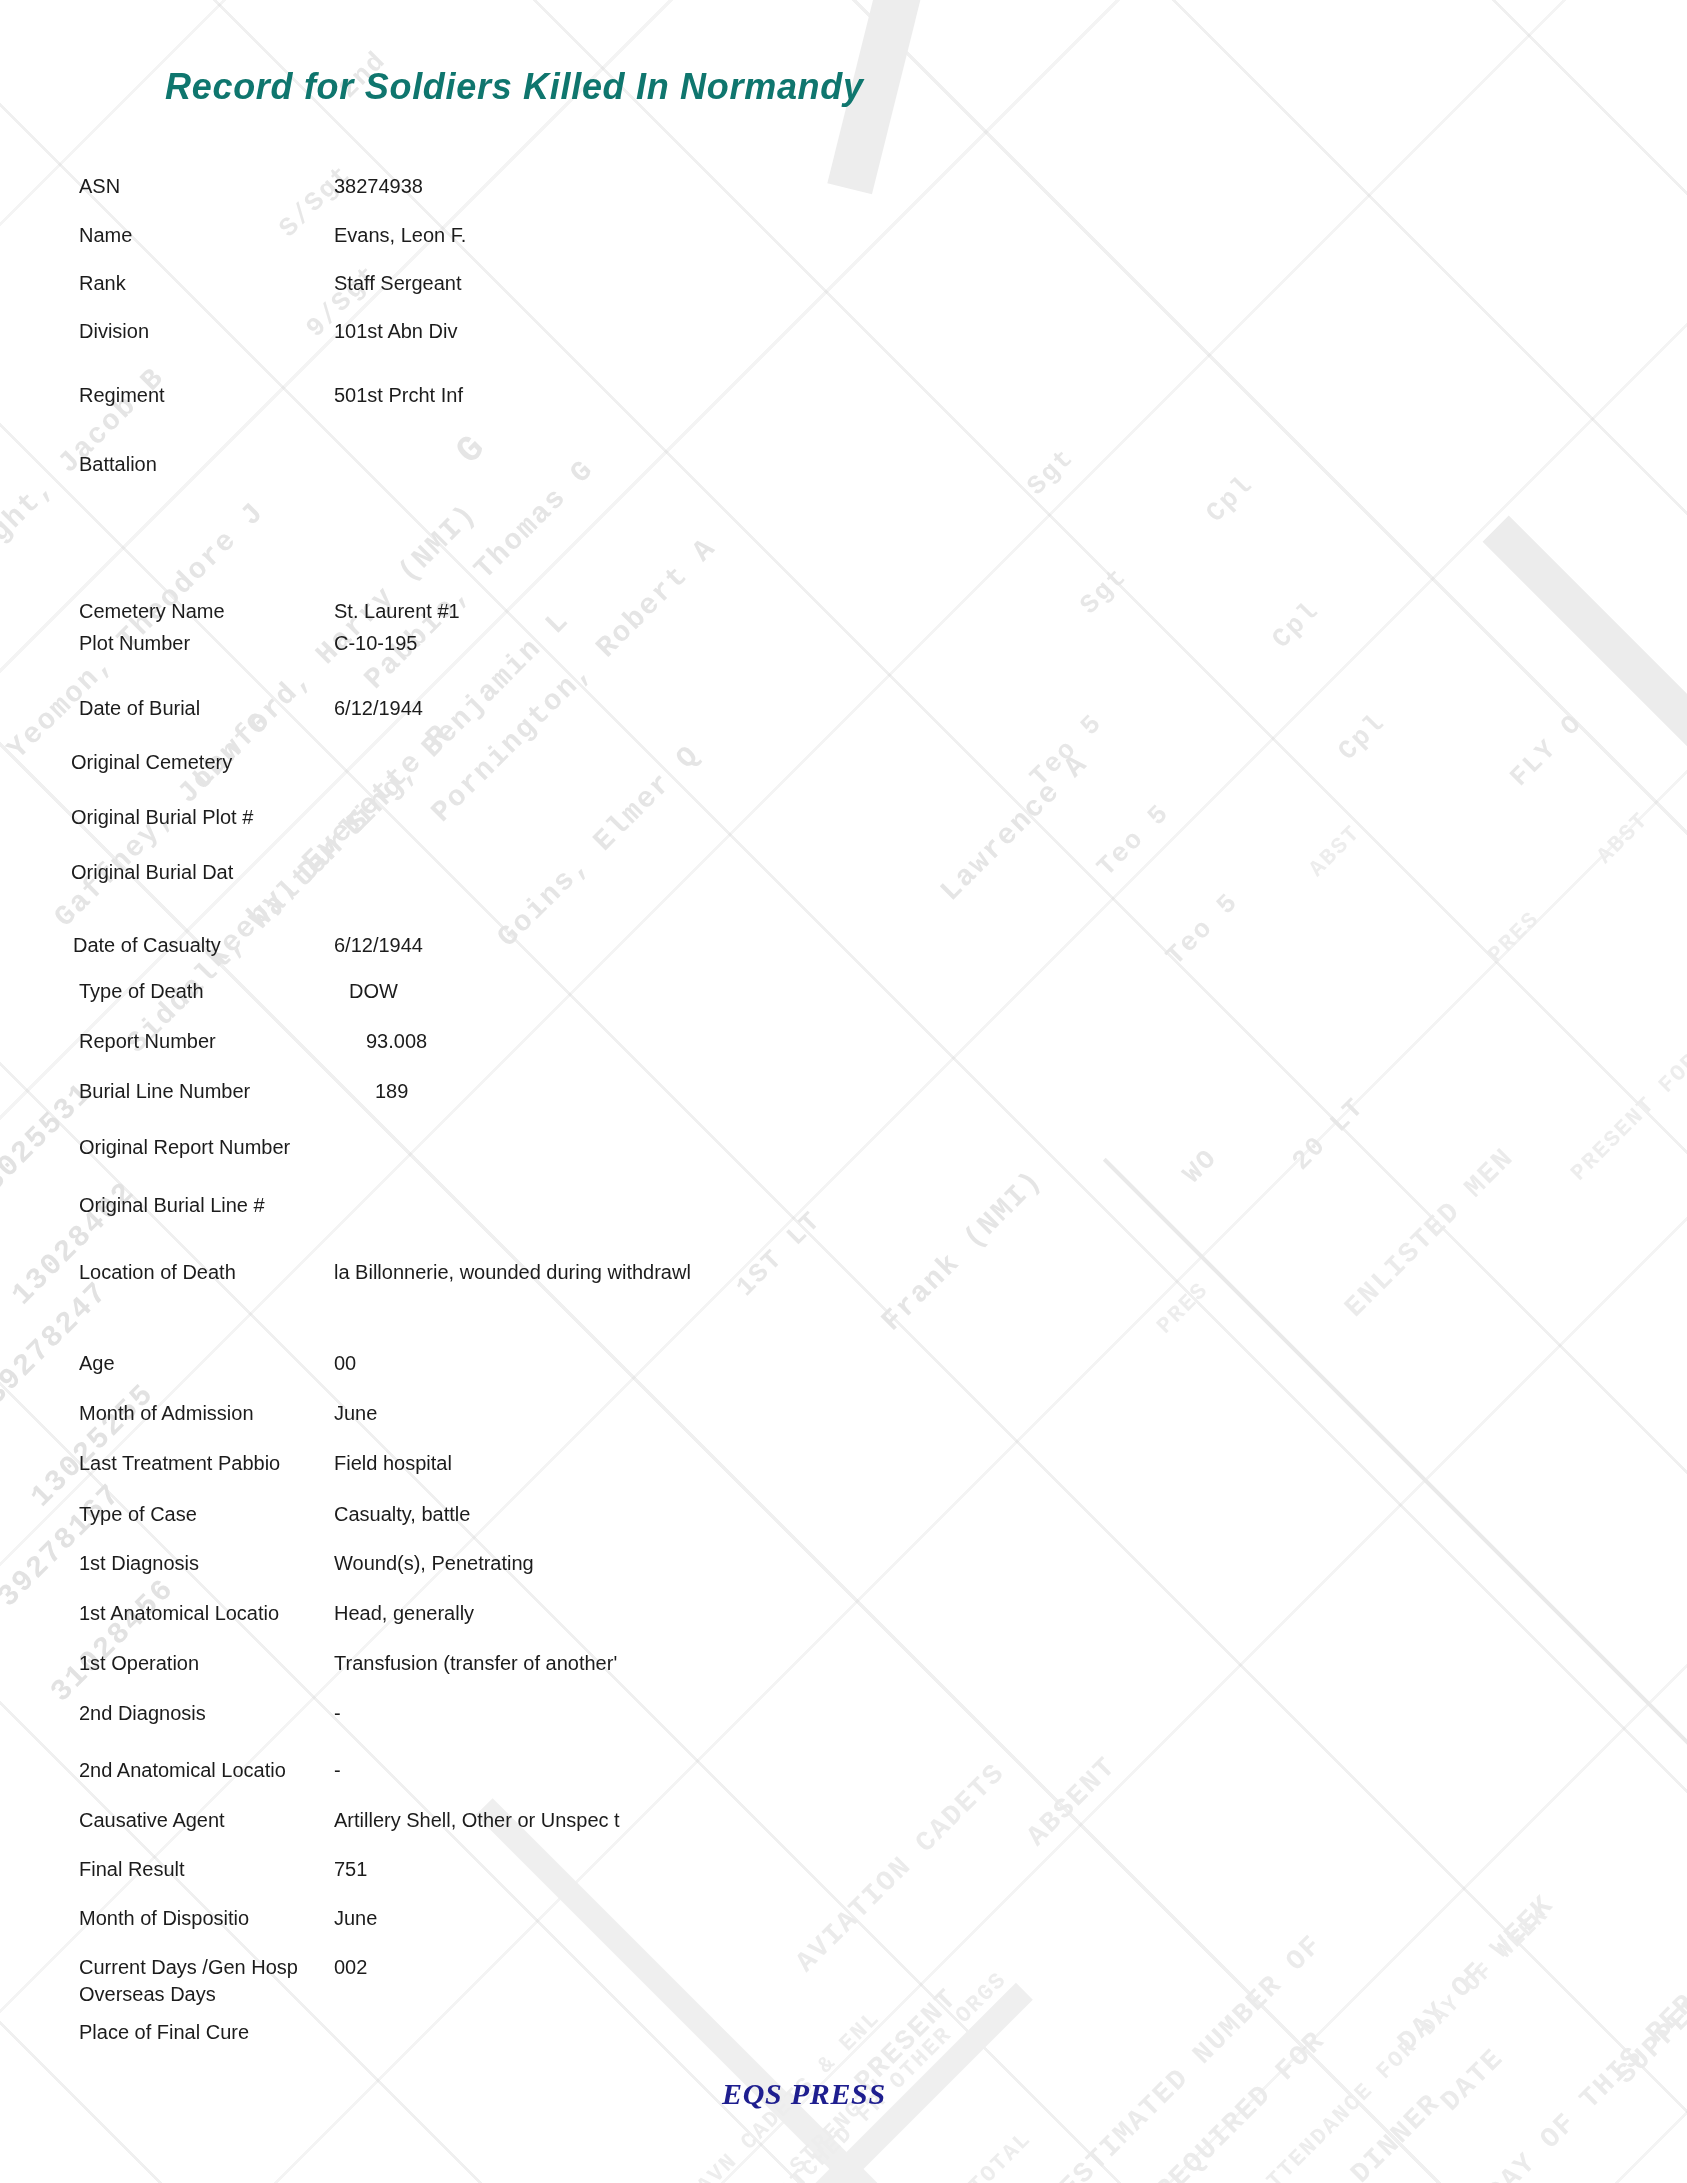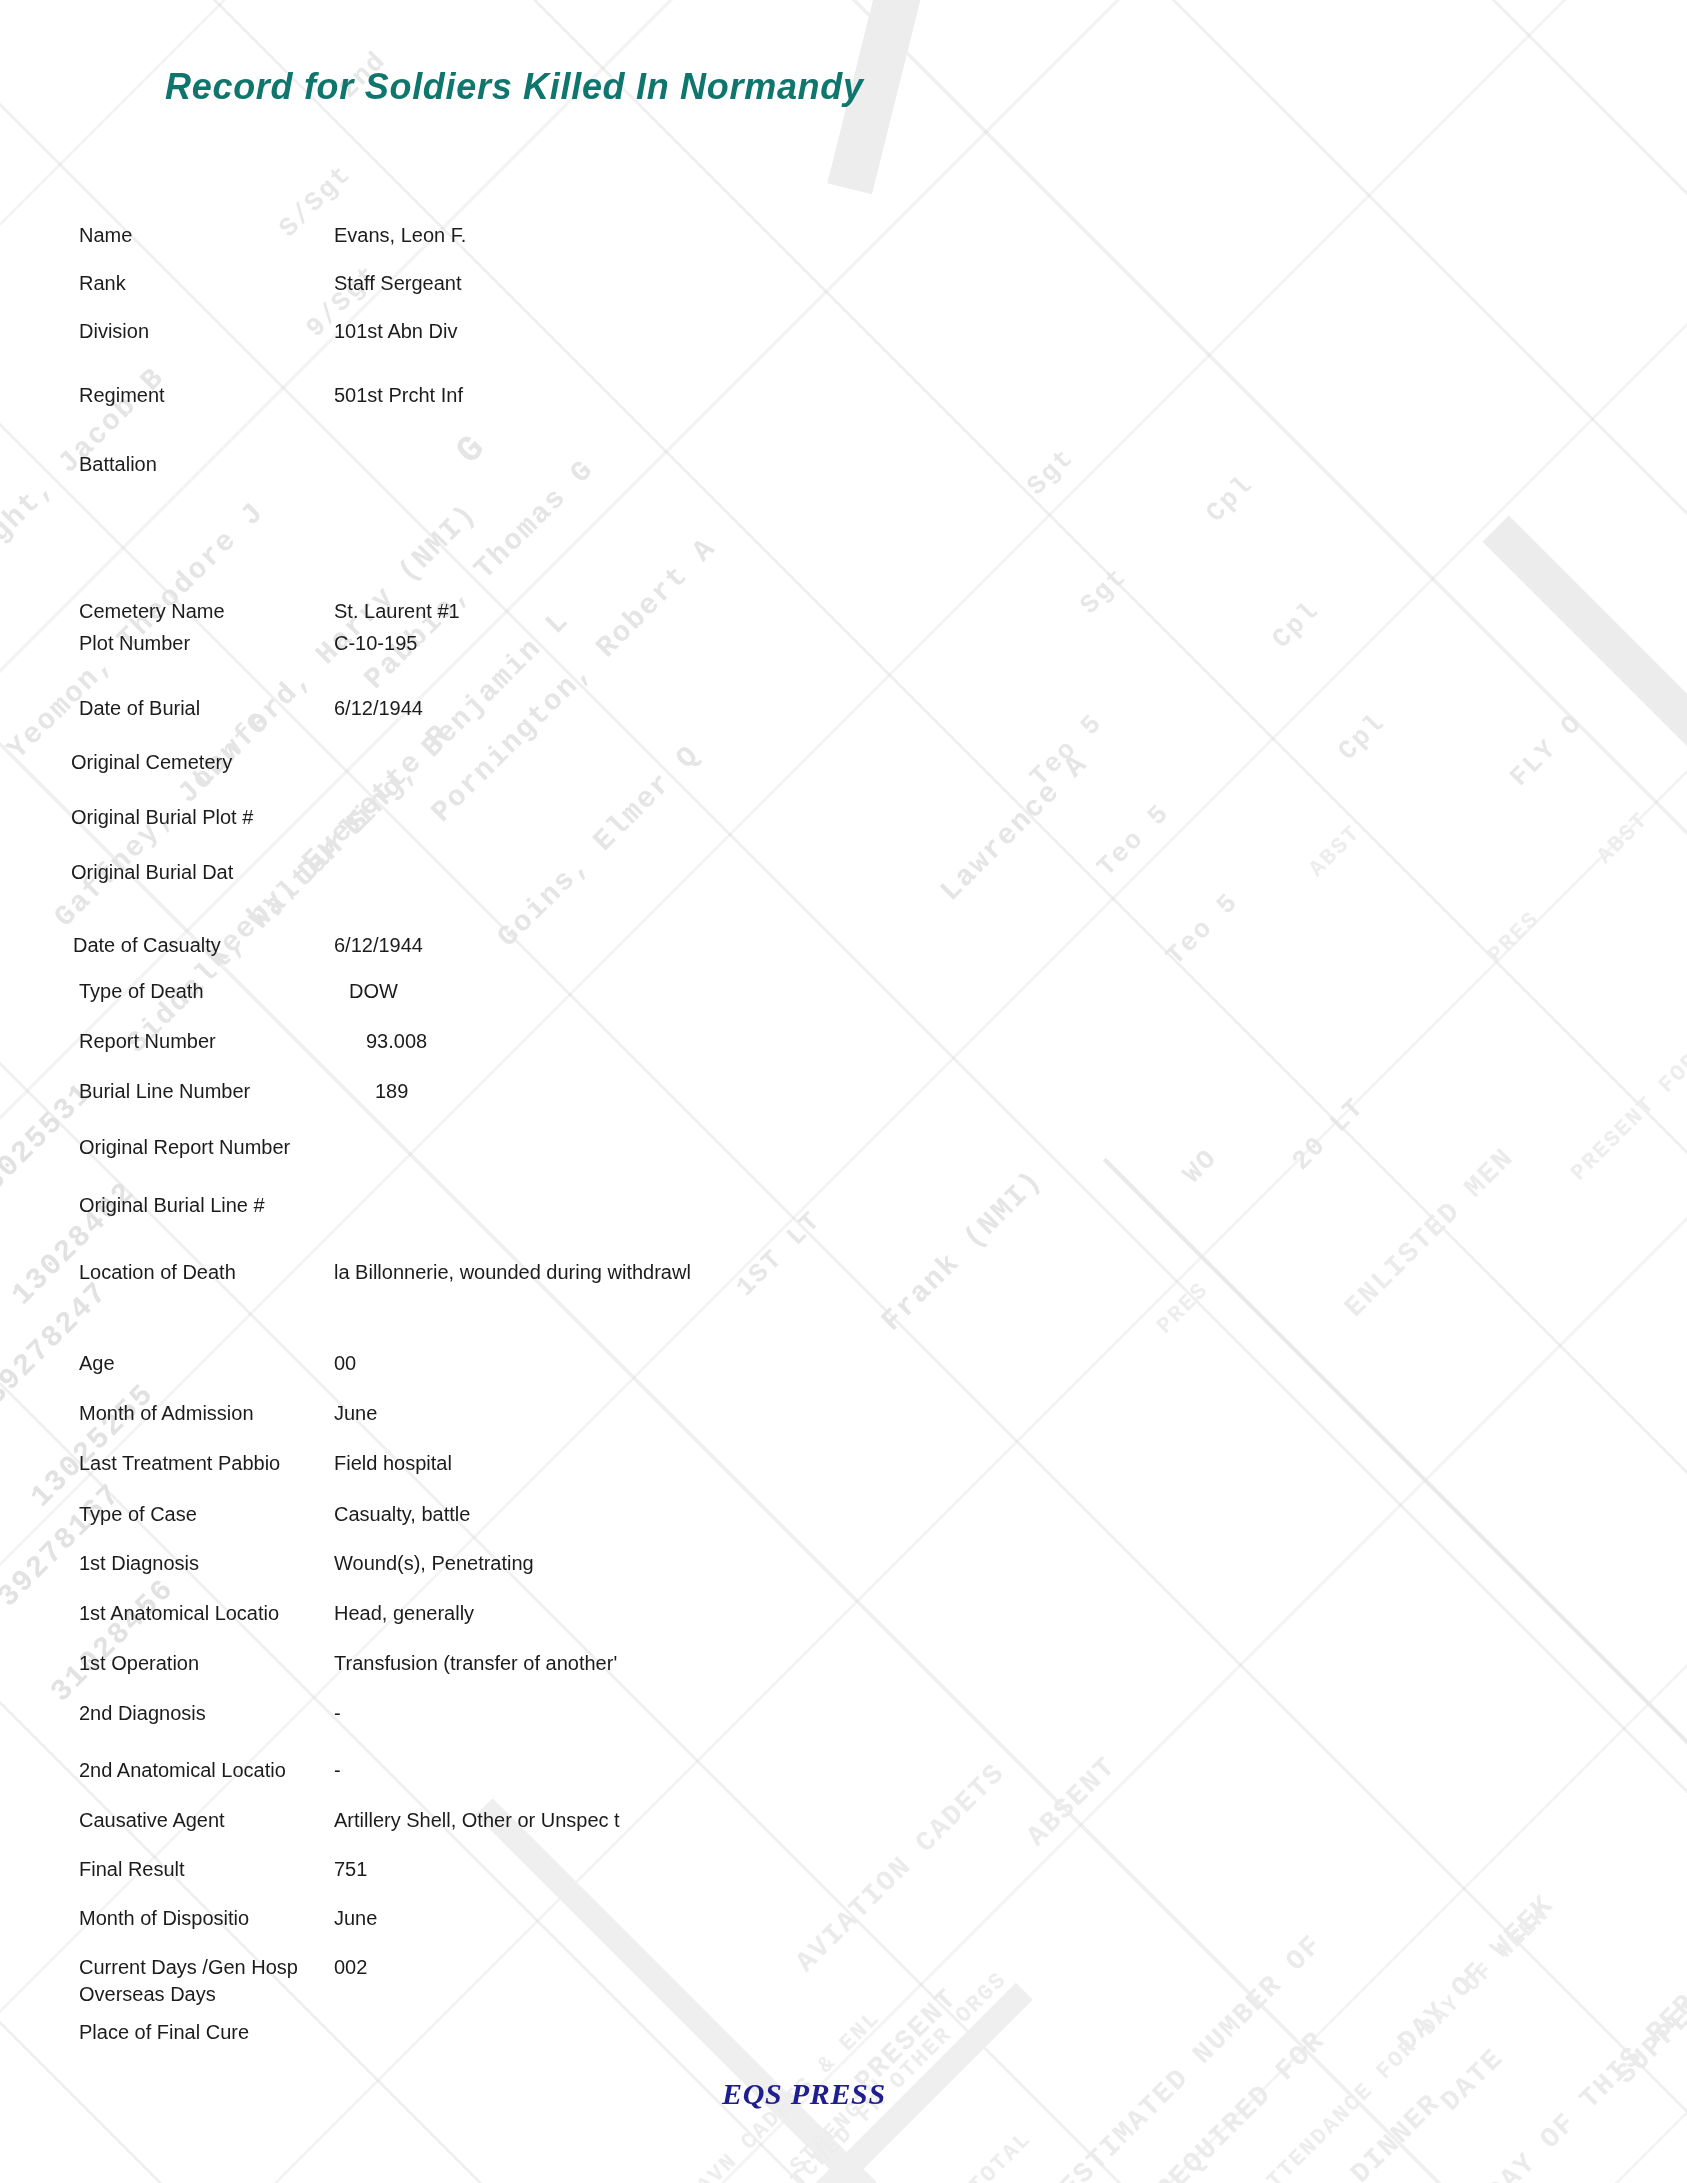--- a/index.html
+++ b/index.html
@@ -97,20 +97,24 @@
     <span class="wm wm5" style="left:784px;top:2182px;">ATCHED FR OTHER ORGS</span>
     <span class="wm wm5" style="left:1575px;top:1164px;">PRESENT FOR DUTY</span>
     <span class="wm wm5" style="left:1260px;top:2183px;">ATTENDANCE FOR DAY OF WEEK</span>
     <span class="wm wm3" style="left:344px;top:79px;">2nd</span>
     <span class="wm wm2" style="left:463px;top:437px;font-size:37px;">G</span>
   </div>
 
   <div class="content">
     <div class="title">Record for Soldiers Killed In Normandy</div>
 
+    <div class="row" style="top:173px;">
+        <span class="lbl">ASN</span>
+        <span class="val">38274938</span>
+      </div>
     <div class="row" style="top:222px;">
         <span class="lbl">Name</span>
         <span class="val">Evans, Leon F.</span>
       </div>
     <div class="row" style="top:270px;">
         <span class="lbl">Rank</span>
         <span class="val">Staff Sergeant</span>
       </div>
     <div class="row" style="top:318px;">
         <span class="lbl">Division</span>

